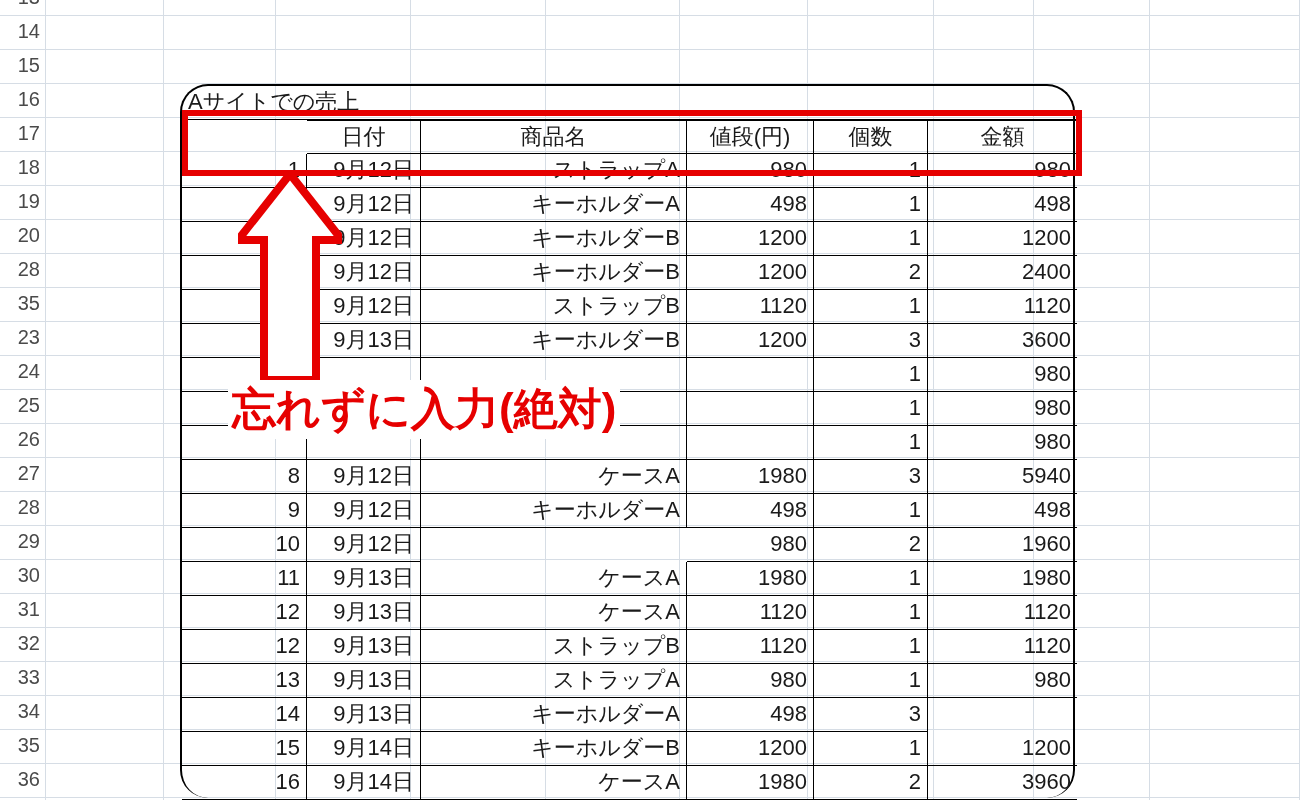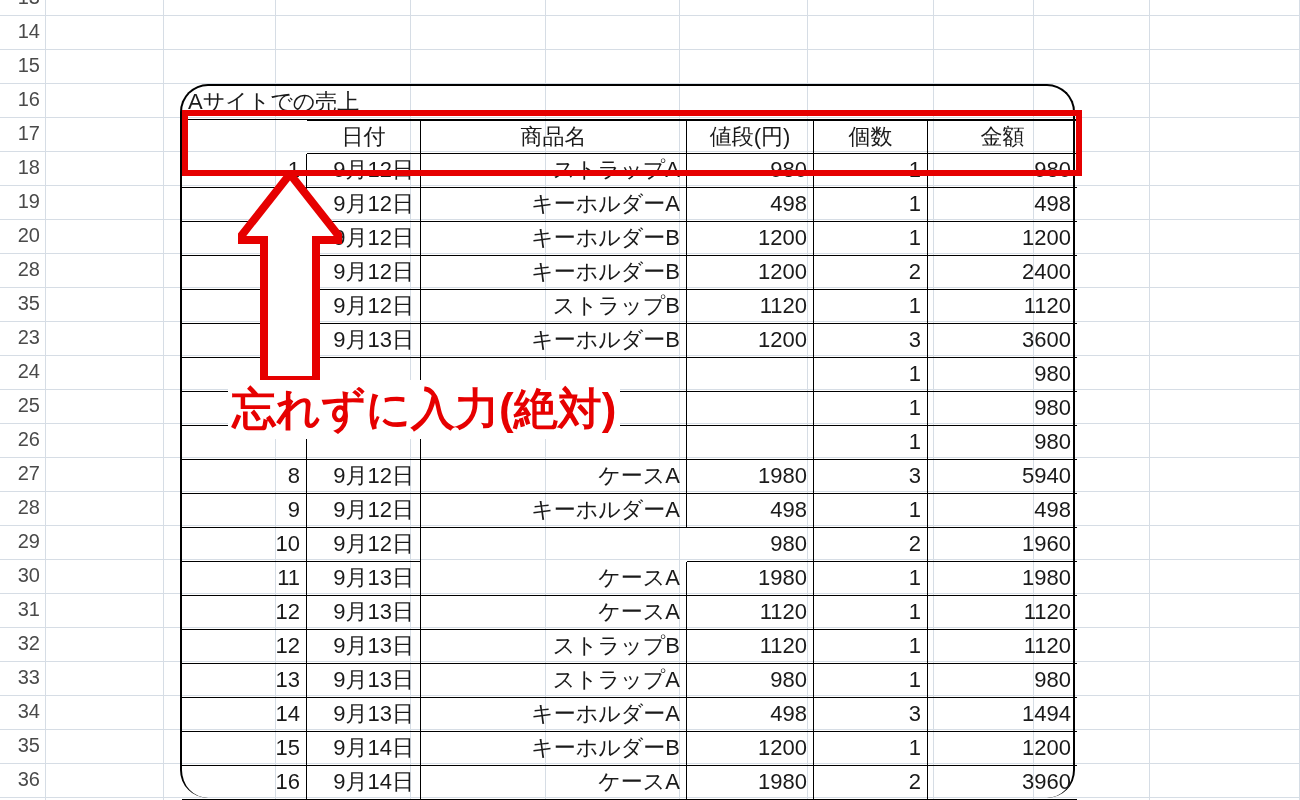--- a/index.html
+++ b/index.html
@@ -502,21 +502,20 @@
     <div class="data-cell" style="left: 125px; top: 578px; width: 114px;">9月13日</div>
     <div class="data-cell" style="left: 239px; top: 578px; width: 266px;">ストラップA</div>
     <div class="data-cell" style="left: 505px; top: 578px; width: 127px;">980</div>
     <div class="data-cell" style="left: 632px; top: 578px; width: 114px;">1</div>
     <div class="data-cell last" style="left: 746px; top: 578px; width: 149px;">980</div>
     <div class="data-cell" style="left: 0px; top: 612px; width: 125px;">14</div>
     <div class="data-cell" style="left: 125px; top: 612px; width: 114px;">9月13日</div>
     <div class="data-cell" style="left: 239px; top: 612px; width: 266px;">キーホルダーA</div>
     <div class="data-cell" style="left: 505px; top: 612px; width: 127px;">498</div>
     <div class="data-cell" style="left: 632px; top: 612px; width: 114px;">3</div>
-    <div class="data-cell last" style="left: 746px; top: 612px; width: 149px;">1494</div>
     <div class="data-cell" style="left: 0px; top: 646px; width: 125px;">15</div>
     <div class="data-cell" style="left: 125px; top: 646px; width: 114px;">9月14日</div>
     <div class="data-cell" style="left: 239px; top: 646px; width: 266px;">キーホルダーB</div>
     <div class="data-cell" style="left: 505px; top: 646px; width: 127px;">1200</div>
     <div class="data-cell" style="left: 632px; top: 646px; width: 114px;">1</div>
     <div class="data-cell last" style="left: 746px; top: 646px; width: 149px;">1200</div>
     <div class="data-cell" style="left: 0px; top: 680px; width: 125px;">16</div>
     <div class="data-cell" style="left: 125px; top: 680px; width: 114px;">9月14日</div>
     <div class="data-cell" style="left: 239px; top: 680px; width: 266px;">ケースA</div>
     <div class="data-cell" style="left: 505px; top: 680px; width: 127px;">1980</div>

